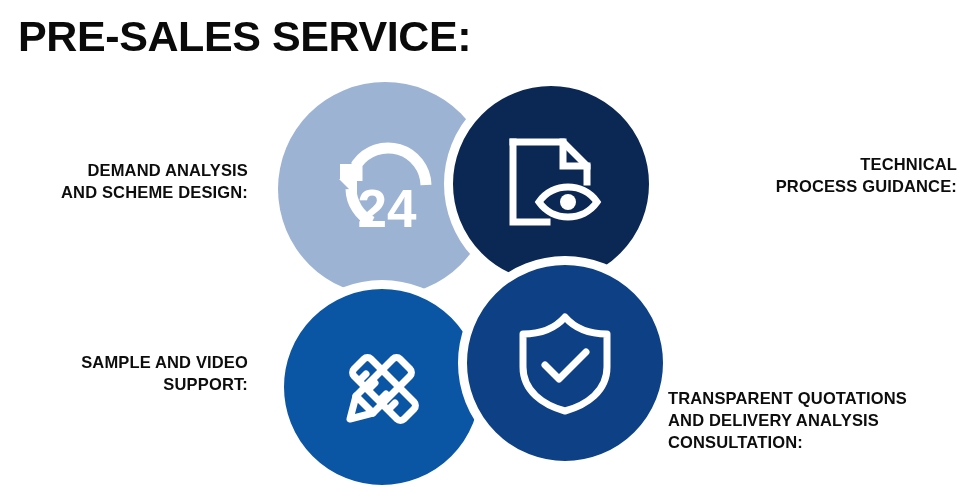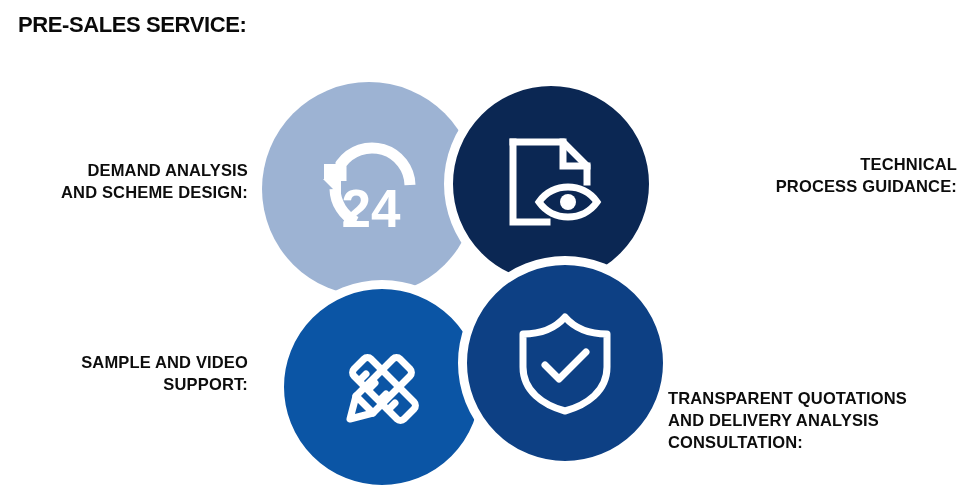--- a/index.html
+++ b/index.html
@@ -14,21 +14,21 @@
     overflow: hidden;
     font-family: "Liberation Sans", sans-serif;
     color: #0d0d0d;
   }
 
   
   #page-title {
     position: absolute;
     left: 18px;
     top: 12px;
-    font-size: 22px;
+    font-size: 43px;
     font-weight: bold;
     letter-spacing: -0.4px;
     color: #0a0a0a;
     white-space: nowrap;
   }
 
   
   #circle-cluster {
     position: absolute;
     left: 262px;
@@ -45,21 +45,21 @@
     align-items: center;
     justify-content: center;
     box-sizing: border-box;
   }
   .circle.ringed {
     border: 9px solid #ffffff;
     background-clip: padding-box;
   }
   .circle svg { display: block; }
 
-  #circle-demand       { left: 0px;   top: 0px;   z-index: 1; }
+  #circle-demand       { left: 16px;   top: 0px;   z-index: 1; }
   #circle-sample       { left: 13px;  top: 198px; z-index: 2; }
   #circle-technical    { left: 182px; top: -5px;  z-index: 3; }
   #circle-transparent  { left: 196px; top: 174px; z-index: 4; }
 
   
   .label {
     position: absolute;
     font-size: 16.5px;
     font-weight: bold;
     letter-spacing: 0.15px;

